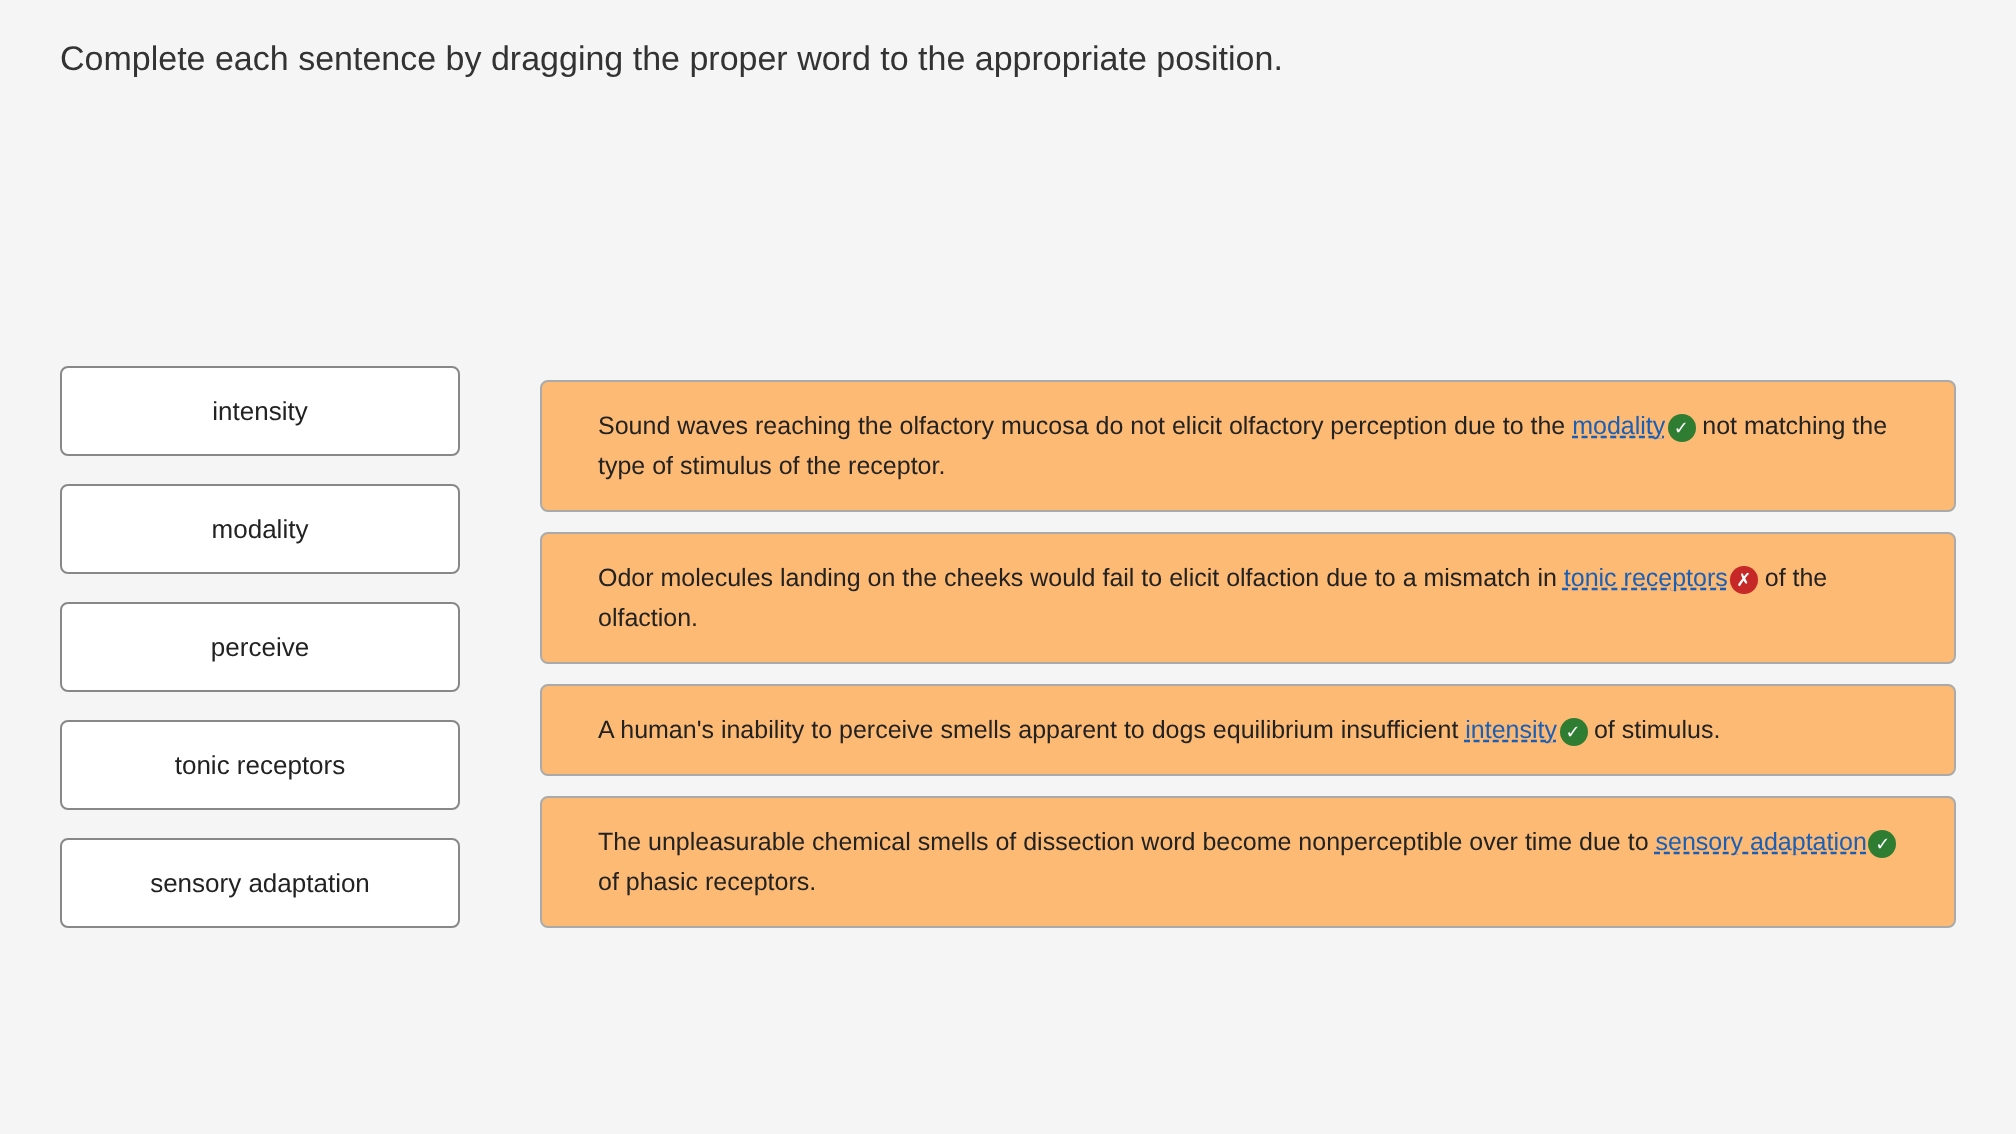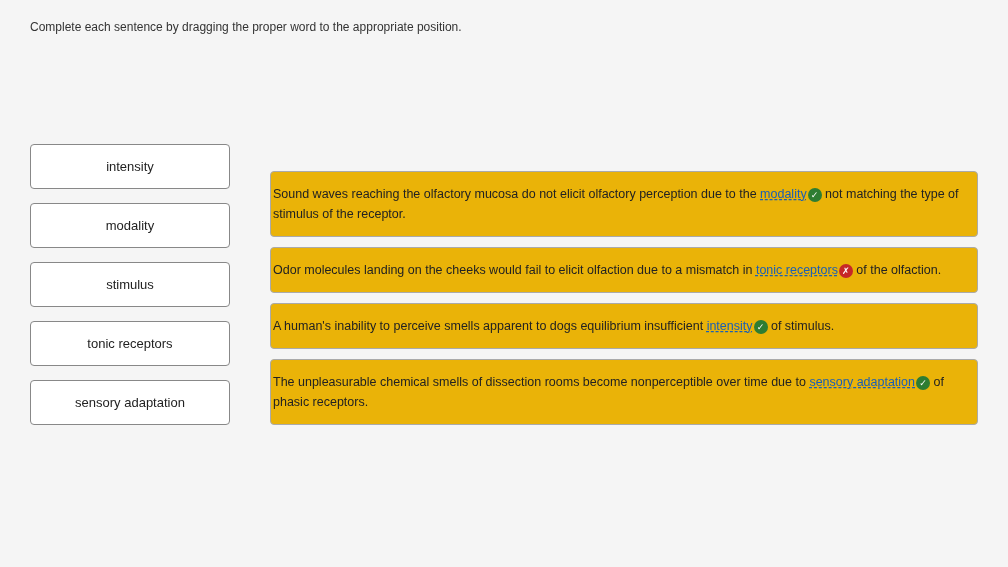--- a/index.html
+++ b/index.html
@@ -13,23 +13,23 @@
       font-family: Arial, sans-serif;
       font-size: 13px;
       color: #222;
       width: 1008px;
       height: 567px;
       overflow: hidden;
       padding: 20px 30px;
     }
 
     .instruction {
-      font-size: 12px;
+      font-size: 17px;
       color: #333;
-      margin-bottom: 7px;
+      margin-bottom: 20px;
     }
 
     .main-layout {
       display: flex;
       gap: 40px;
       align-items: flex-end;
     }
 
     .word-bank {
       display: flex;
@@ -54,22 +54,22 @@
       display: flex;
       flex-direction: column;
       gap: 10px;
       flex: 1;
       margin-top: 130px;
     }
 
     .sentence-box {
       border: 1.5px solid #aaa;
       border-radius: 4px;
-      background: #eab308;
-      padding: 12px 2px;
+      background: #fdba74;
+      padding: 12px 28px;
       font-size: 12.5px;
       line-height: 1.6;
       color: #222;
     }
 
     .dragged-word {
       color: #1a5fb5;
       text-decoration: underline;
       text-decoration-style: dashed;
     }
@@ -104,37 +104,37 @@
   </style>
 </head>
 <body>
 
 <p class="instruction">Complete each sentence by dragging the proper word to the appropriate position.</p>
 
 <div class="main-layout">
   <div class="word-bank">
     <div class="word-card">intensity</div>
     <div class="word-card">modality</div>
-    <div class="word-card">stimulus</div>
+    <div class="word-card">perceive</div>
     <div class="word-card">tonic receptors</div>
     <div class="word-card">sensory adaptation</div>
   </div>
 
   <div class="sentences-area">
 
     <div class="sentence-box">
       <span>Sound waves reaching the olfactory mucosa do not elicit olfactory perception due to the </span><span class="dragged-word">modality</span><span class="check-icon-correct">✓</span><span> not matching the type of stimulus of the receptor.</span>
     </div>
 
     <div class="sentence-box">
       <span>Odor molecules landing on the cheeks would fail to elicit olfaction due to a mismatch in </span><span class="dragged-word">tonic receptors</span><span class="check-icon-wrong">✗</span><span> of the olfaction.</span>
     </div>
 
     <div class="sentence-box">
       <span>A human's inability to perceive smells apparent to dogs equilibrium insufficient </span><span class="dragged-word">intensity</span><span class="check-icon-correct">✓</span><span> of stimulus.</span>
     </div>
 
     <div class="sentence-box">
-      <span>The unpleasurable chemical smells of dissection rooms become nonperceptible over time due to </span><span class="dragged-word">sensory adaptation</span><span class="check-icon-correct">✓</span><span> of phasic receptors.</span>
+      <span>The unpleasurable chemical smells of dissection word become nonperceptible over time due to </span><span class="dragged-word">sensory adaptation</span><span class="check-icon-correct">✓</span><span> of phasic receptors.</span>
     </div>
 
   </div>
 </div>
 
 </body></html>

